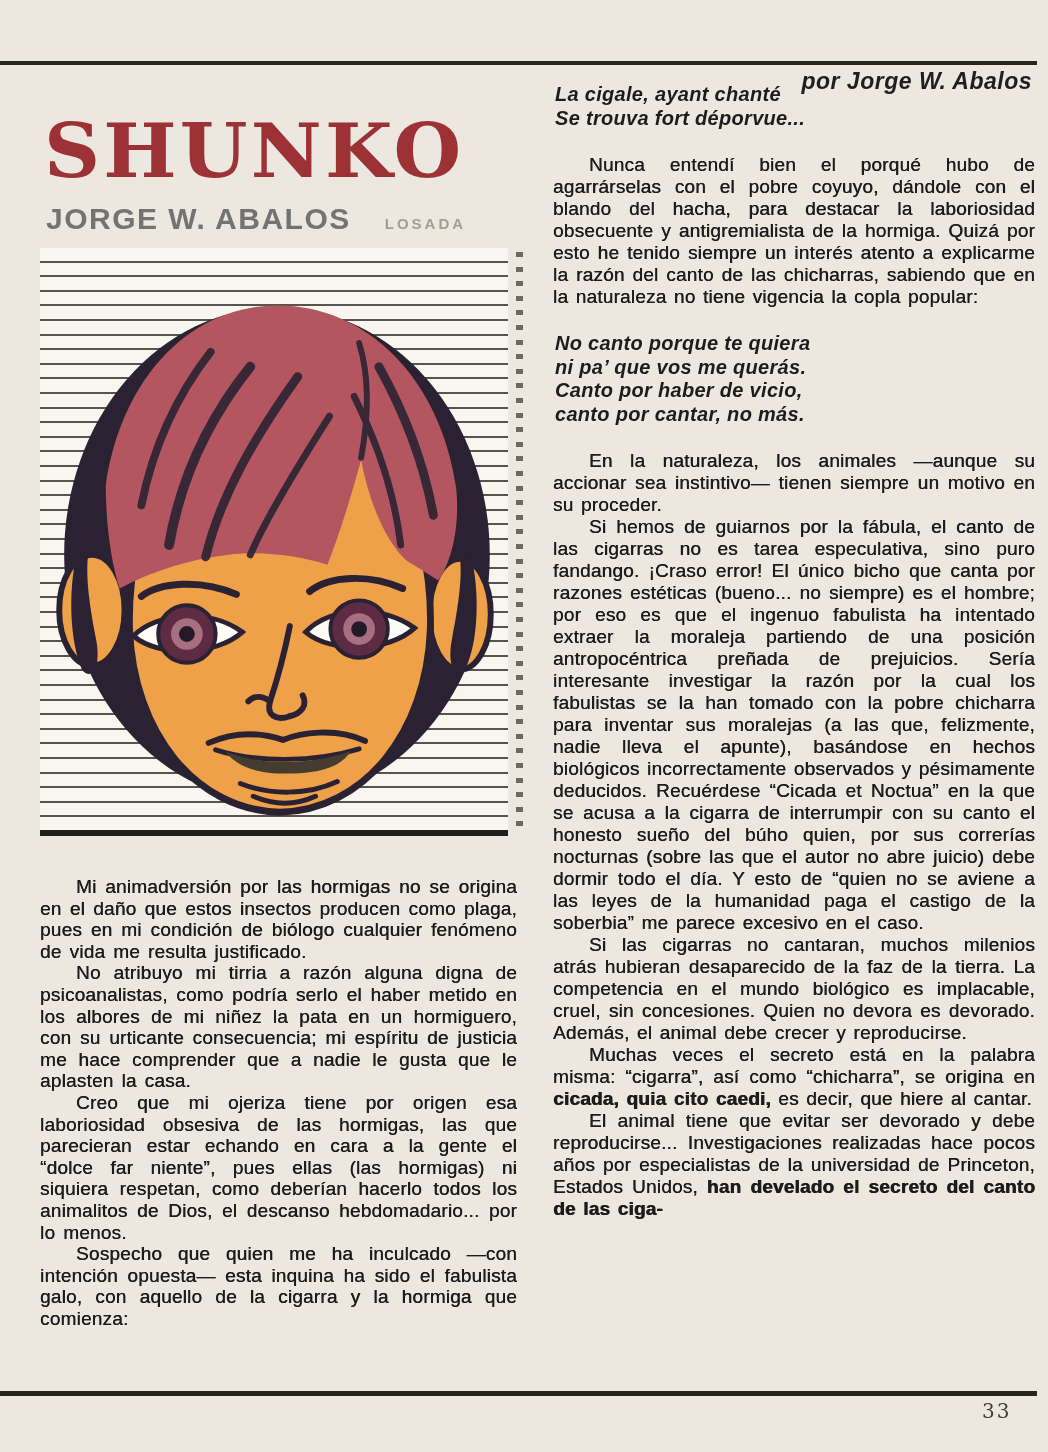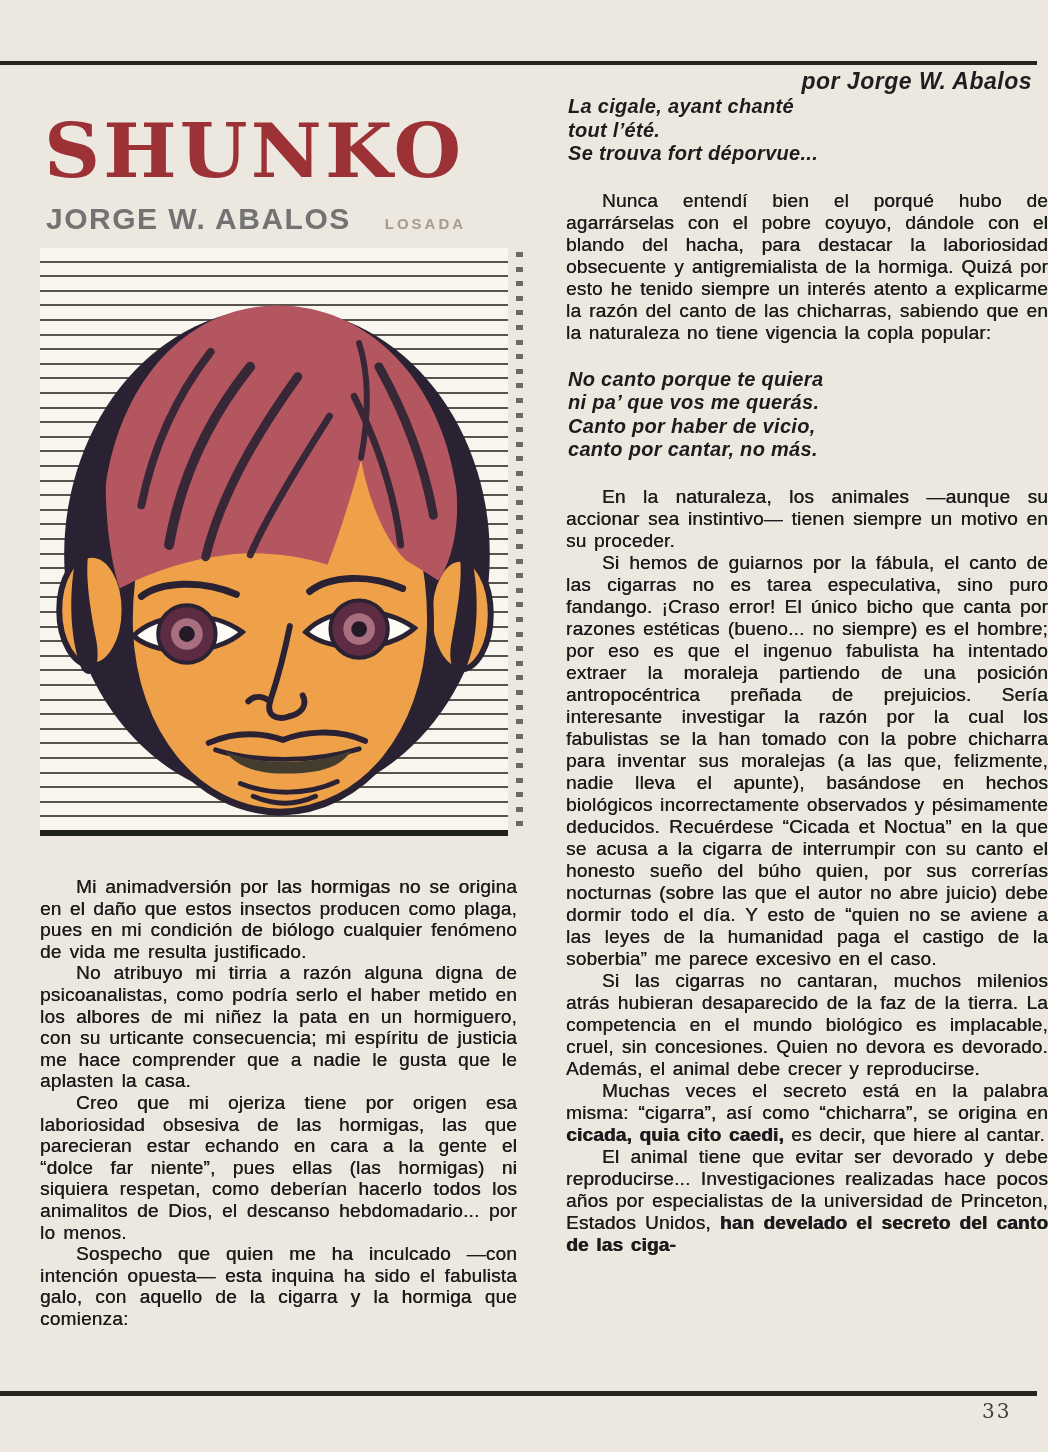--- a/index.html
+++ b/index.html
@@ -13,21 +13,21 @@
     position:absolute;top:20px;right:16px;
     font-size:23px;font-weight:bold;font-style:italic;color:#1f1f1f;letter-spacing:.5px;margin-top:48px;
   }
   .top-rule{position:absolute;top:61px;left:0;width:1037px;height:4px;background:#26261f;}
   .bottom-rule{position:absolute;top:1391px;left:0;width:1037px;height:5px;background:#26261f;}
   .page-number{
     position:absolute;top:1399px;left:982px;
     font-family:"DejaVu Serif", serif;font-size:20px;color:#3d3d38;letter-spacing:2px;
   }
   .left-col{position:absolute;left:40px;top:84px;width:477px;}
-  .right-col{position:absolute;left:553px;top:87px;width:482px;margin-left:13px;}
+  .right-col{position:absolute;left:553px;top:75px;width:482px;}
 
   .cover-title{
     margin:30px 0 0 4px;line-height:1;
     font-family:"DejaVu Serif", serif;font-weight:bold;font-size:74px;
     color:#9c3136;letter-spacing:3px;
     transform:scaleX(1.05);transform-origin:left center;white-space:nowrap;
   }
   .cover-author-row{margin:14px 0 0 6px;white-space:nowrap;}
   .cover-author{font-size:30px;font-weight:bold;color:#737373;letter-spacing:1.5px;text-align:center;}
   .cover-publisher{font-size:15px;font-weight:bold;color:#a59d8d;letter-spacing:3px;margin-left:34px;}
@@ -139,21 +139,20 @@
     <p>Mi animadversión por las hormigas no se origina en el daño que estos insectos producen como plaga, pues en mi condición de biólogo cualquier fenómeno de vida me resulta justificado.</p>
     <p>No atribuyo mi tirria a razón alguna digna de psicoanalistas, como podría serlo el haber metido en los albores de mi niñez la pata en un hormiguero, con su urticante consecuencia; mi espíritu de justicia me hace comprender que a nadie le gusta que le aplasten la casa.</p>
     <p>Creo que mi ojeriza tiene por origen esa laboriosidad obsesiva de las hormigas, las que parecieran estar echando en cara a la gente el “dolce far niente”, pues ellas (las hormigas) ni siquiera respetan, como deberían hacerlo todos los animalitos de Dios, el descanso hebdomadario... por lo menos.</p>
     <p>Sospecho que quien me ha inculcado —con intención opuesta— esta inquina ha sido el fabulista galo, con aquello de la cigarra y la hormiga que comienza:</p>
   </div>
 </div>
 
 <div class="right-col">
   <div class="verse verse-top">
     <div>La cigale, ayant chanté</div>
-    <div>tout l’été.</div>
     <div>Se trouva fort déporvue...</div>
   </div>
 
   <div class="body-text">
     <p>Nunca entendí bien el porqué hubo de agarrárselas con el pobre coyuyo, dándole con el blando del hacha, para destacar la laboriosidad obsecuente y antigremialista de la hormiga. Quizá por esto he tenido siempre un interés atento a explicarme la razón del canto de las chicharras, sabiendo que en la naturaleza no tiene vigencia la copla popular:</p>
 
     <div class="verse verse-mid">
       <div>No canto porque te quiera</div>
       <div>ni pa’ que vos me querás.</div>
       <div>Canto por haber de vicio,</div>

